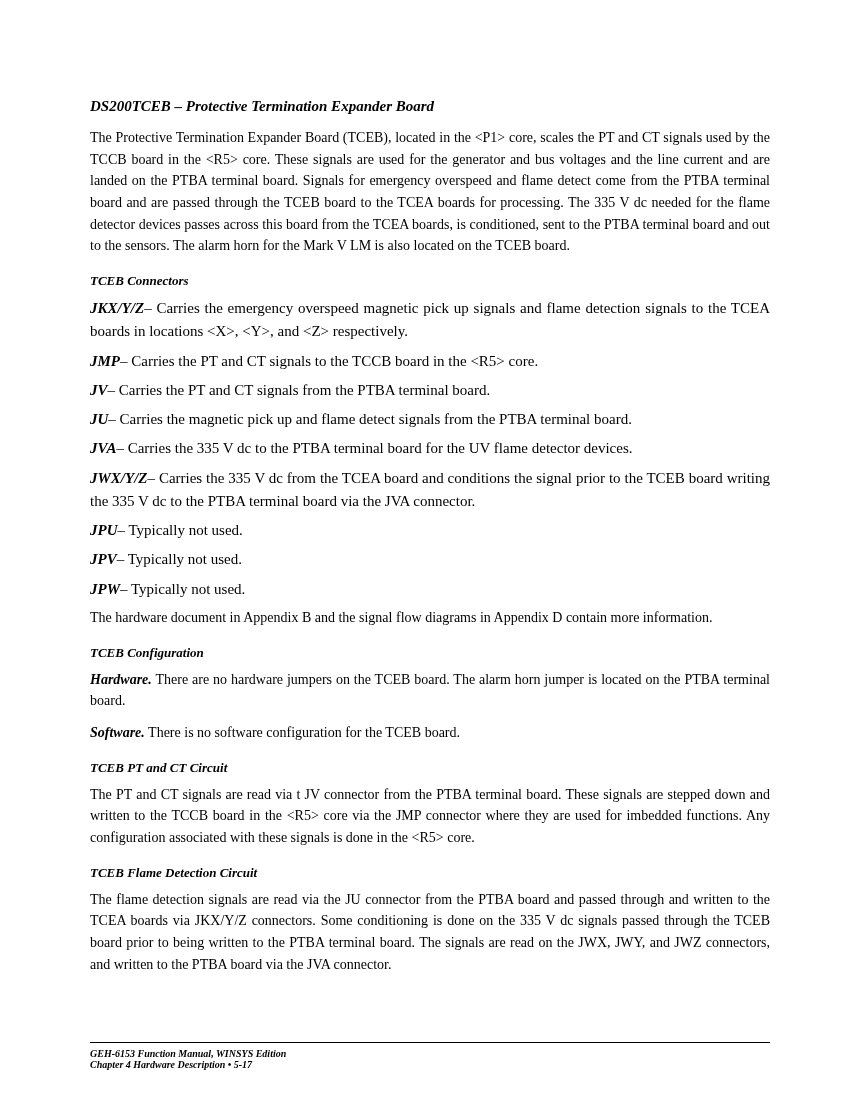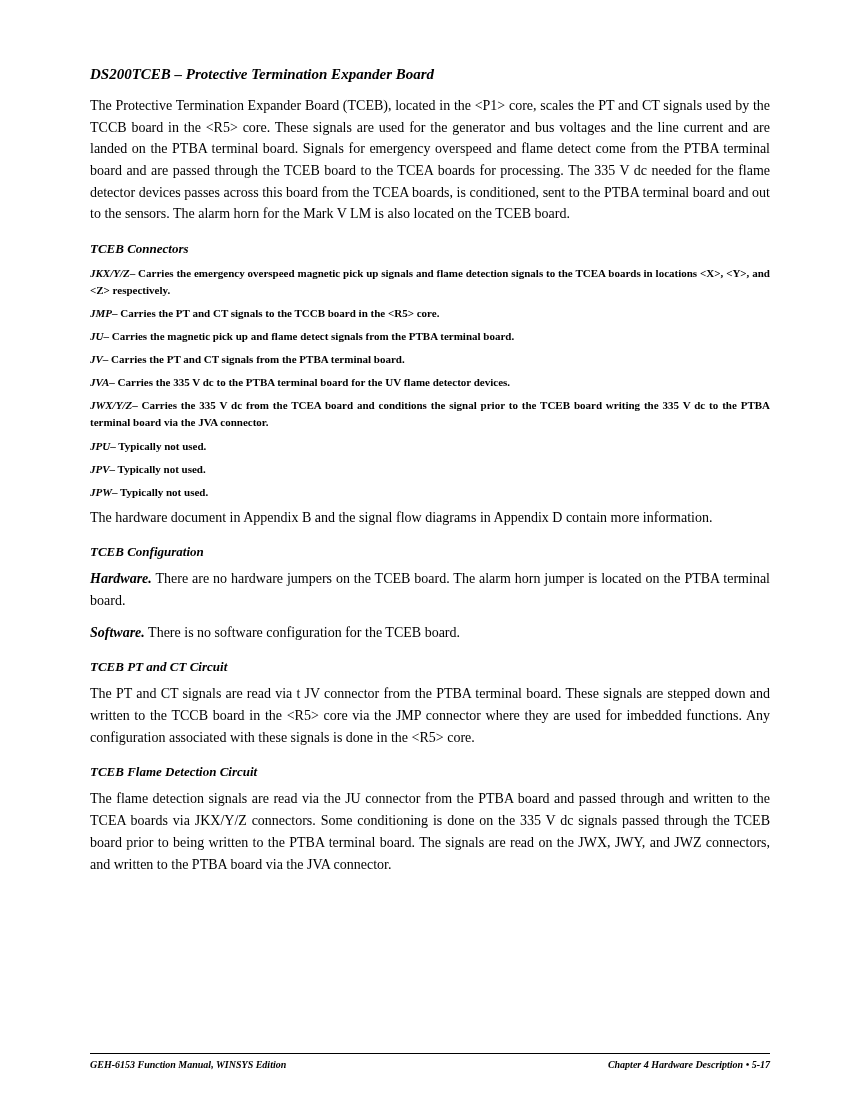--- a/index.html
+++ b/index.html
@@ -7,21 +7,21 @@
       width: 850px;
       min-height: 1100px;
       background: #fff;
       font-family: Times New Roman, Times, serif;
       font-size: 11px;
       color: #000;
     }
     .page {
       width: 850px;
       min-height: 1100px;
-      padding: 64px 80px 60px 90px;
+      padding: 96px 80px 60px 90px;
       position: relative;
     }
     .main-title {
       font-size: 15px;
       font-weight: bold;
       font-style: italic;
       margin-bottom: 10px;
       line-height: 1.4;
     }
     .body-text {
@@ -31,59 +31,58 @@
       text-align: justify;
     }
     .section-title {
       font-size: 13px;
       font-weight: bold;
       font-style: italic;
       margin-top: 16px;
       margin-bottom: 8px;
     }
     .connector-entry {
-      font-size: 11px;
+      font-size: 15px;
       line-height: 1.55;
       margin-bottom: 6px;
       text-align: justify;
-      font-weight: bold;
     }
     .connector-entry b {
       font-style: italic;
     }
     .footer {
       position: absolute;
       bottom: 30px;
       left: 90px;
       right: 80px;
       display: flex;
-      justify-content: space-between;
       font-size: 10px;
       font-weight: bold;
       font-style: italic;
       border-top: 1px solid #000;
       padding-top: 5px;
+      flex-direction: column;
     }
   </style>
 </head>
 <body>
 
 <div class="page">
 
   <div class="main-title">DS200TCEB – Protective Termination Expander Board</div>
 
   <p class="body-text">The Protective Termination Expander Board (TCEB), located in the &lt;P1&gt; core, scales the PT and CT signals used by the TCCB board in the &lt;R5&gt; core. These signals are used for the generator and bus voltages and the line current and are landed on the PTBA terminal board. Signals for emergency overspeed and flame detect come from the PTBA terminal board and are passed through the TCEB board to the TCEA boards for processing. The 335 V dc needed for the flame detector devices passes across this board from the TCEA boards, is conditioned, sent to the PTBA terminal board and out to the sensors. The alarm horn for the Mark V LM is also located on the TCEB board.</p>
 
   <div class="section-title">TCEB Connectors</div>
 
   <div id="connectors-list">
       <p class="connector-entry"><b>JKX/Y/Z</b>– Carries the emergency overspeed magnetic pick up signals and flame detection signals to the TCEA boards in locations &lt;X&gt;, &lt;Y&gt;, and &lt;Z&gt; respectively.</p>
       <p class="connector-entry"><b>JMP</b>– Carries the PT and CT signals to the TCCB board in the &lt;R5&gt; core.</p>
+      <p class="connector-entry"><b>JV</b>– Carries the PT and CT signals from the PTBA terminal board.</p>
       <p class="connector-entry"><b>JU</b>– Carries the magnetic pick up and flame detect signals from the PTBA terminal board.</p>
-      <p class="connector-entry"><b>JV</b>– Carries the PT and CT signals from the PTBA terminal board.</p>
       <p class="connector-entry"><b>JVA</b>– Carries the 335 V dc to the PTBA terminal board for the UV flame detector devices.</p>
       <p class="connector-entry"><b>JWX/Y/Z</b>– Carries the 335 V dc from the TCEA board and conditions the signal prior to the TCEB board writing the 335 V dc to the PTBA terminal board via the JVA connector.</p>
       <p class="connector-entry"><b>JPU</b>– Typically not used.</p>
       <p class="connector-entry"><b>JPV</b>– Typically not used.</p>
       <p class="connector-entry"><b>JPW</b>– Typically not used.</p>
     </div>
 
   <p class="body-text">The hardware document in Appendix B and the signal flow diagrams in Appendix D contain more information.</p>
 
   <div class="section-title">TCEB Configuration</div>

